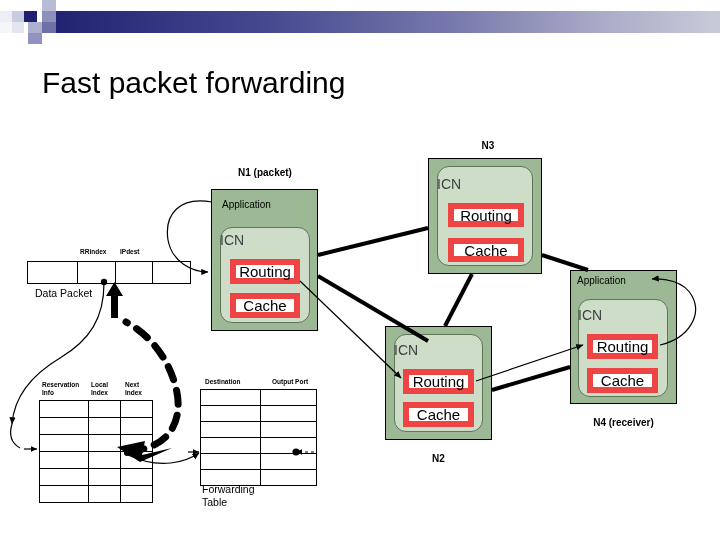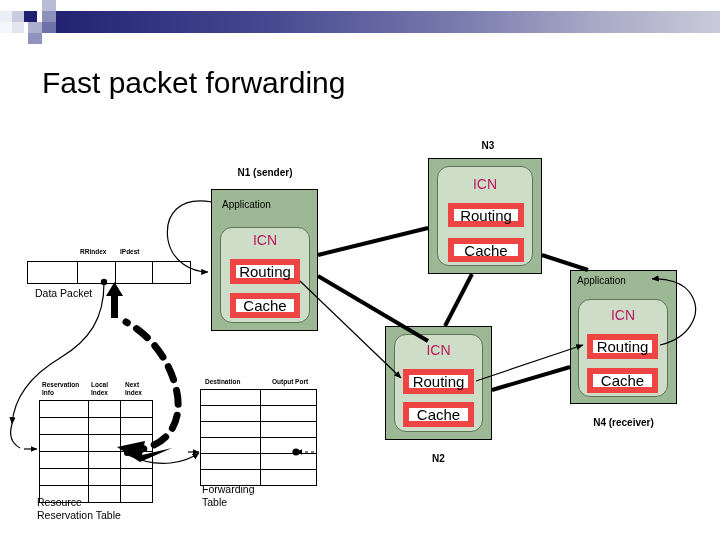--- a/index.html
+++ b/index.html
@@ -45,21 +45,21 @@
   }
   .icn{
     position:absolute;
     background:#cdddc8;
     border:1px solid #5d7457;
     border-radius:12px;
     box-sizing:border-box;
   }
   .icn-text{
     position:absolute;
-    font-size:14px;color:#be185d;white-space:nowrap;text-align:center;
+    font-size:14px;color:#404040;white-space:nowrap;text-align:left;
   }
   .wbox{
     position:absolute;
     background:#ffffff;
     border:6px solid #ef4444;
     box-sizing:border-box;
     font-size:15px;color:#000000;
     display:flex;align-items:center;justify-content:center;
     line-height:1;
   }
@@ -110,21 +110,21 @@
 
   <div class="title">Fast packet forwarding</div>
 
   <div class="node-label" style="left:428px;top:140px;width:120px;">N3</div>
   <div class="node" style="left:428px;top:158px;width:114px;height:116px;"></div>
   <div class="icn" style="left:437px;top:166px;width:96px;height:100px;"></div>
   <div class="icn-text" style="left:437px;top:176px;width:96px;">ICN</div>
   <div class="wbox" style="left:448px;top:203px;width:76px;height:24px;">Routing</div>
   <div class="wbox" style="left:448px;top:238px;width:76px;height:24px;">Cache</div>
 
-  <div class="node-label" style="left:205px;top:167px;width:120px;">N1 (sender)</div>
+  <div class="node-label" style="left:205px;top:167px;width:120px;">N1 (packet)</div>
   <div class="node" style="left:211px;top:189px;width:107px;height:142px;"></div>
   <div class="app-text" style="left:222px;top:199px;">Application</div>
   <div class="icn" style="left:220px;top:227px;width:90px;height:96px;"></div>
   <div class="icn-text" style="left:220px;top:232px;width:90px;">ICN</div>
   <div class="wbox" style="left:230px;top:259px;width:70px;height:25px;">Routing</div>
   <div class="wbox" style="left:230px;top:293px;width:70px;height:25px;">Cache</div>
 
   <div class="node" style="left:385px;top:326px;width:107px;height:114px;"></div>
   <div class="icn" style="left:394px;top:334px;width:89px;height:98px;"></div>
   <div class="icn-text" style="left:394px;top:342px;width:89px;">ICN</div>
@@ -187,22 +187,20 @@
           <td></td>
           <td></td>
         </tr>
     <tr>
           <td style="height:16px;"></td>
           <td></td>
           <td></td>
         </tr>
   </tbody>
     </table>
-  <div class="cap" style="left:37px;top:496px;">Resource
-Reservation Table</div>
 
   <div class="thdr" style="left:205px;top:378px;">Destination</div>
   <div class="thdr" style="left:272px;top:378px;">Output Port</div>
   <table class="tbl" style="left:200px;top:389px;">
     <tbody>
         <tr>
           <td style="width:59px;height:15px;"></td>
           <td style="width:55px;height:15px;"></td>
         </tr>
     <tr>

